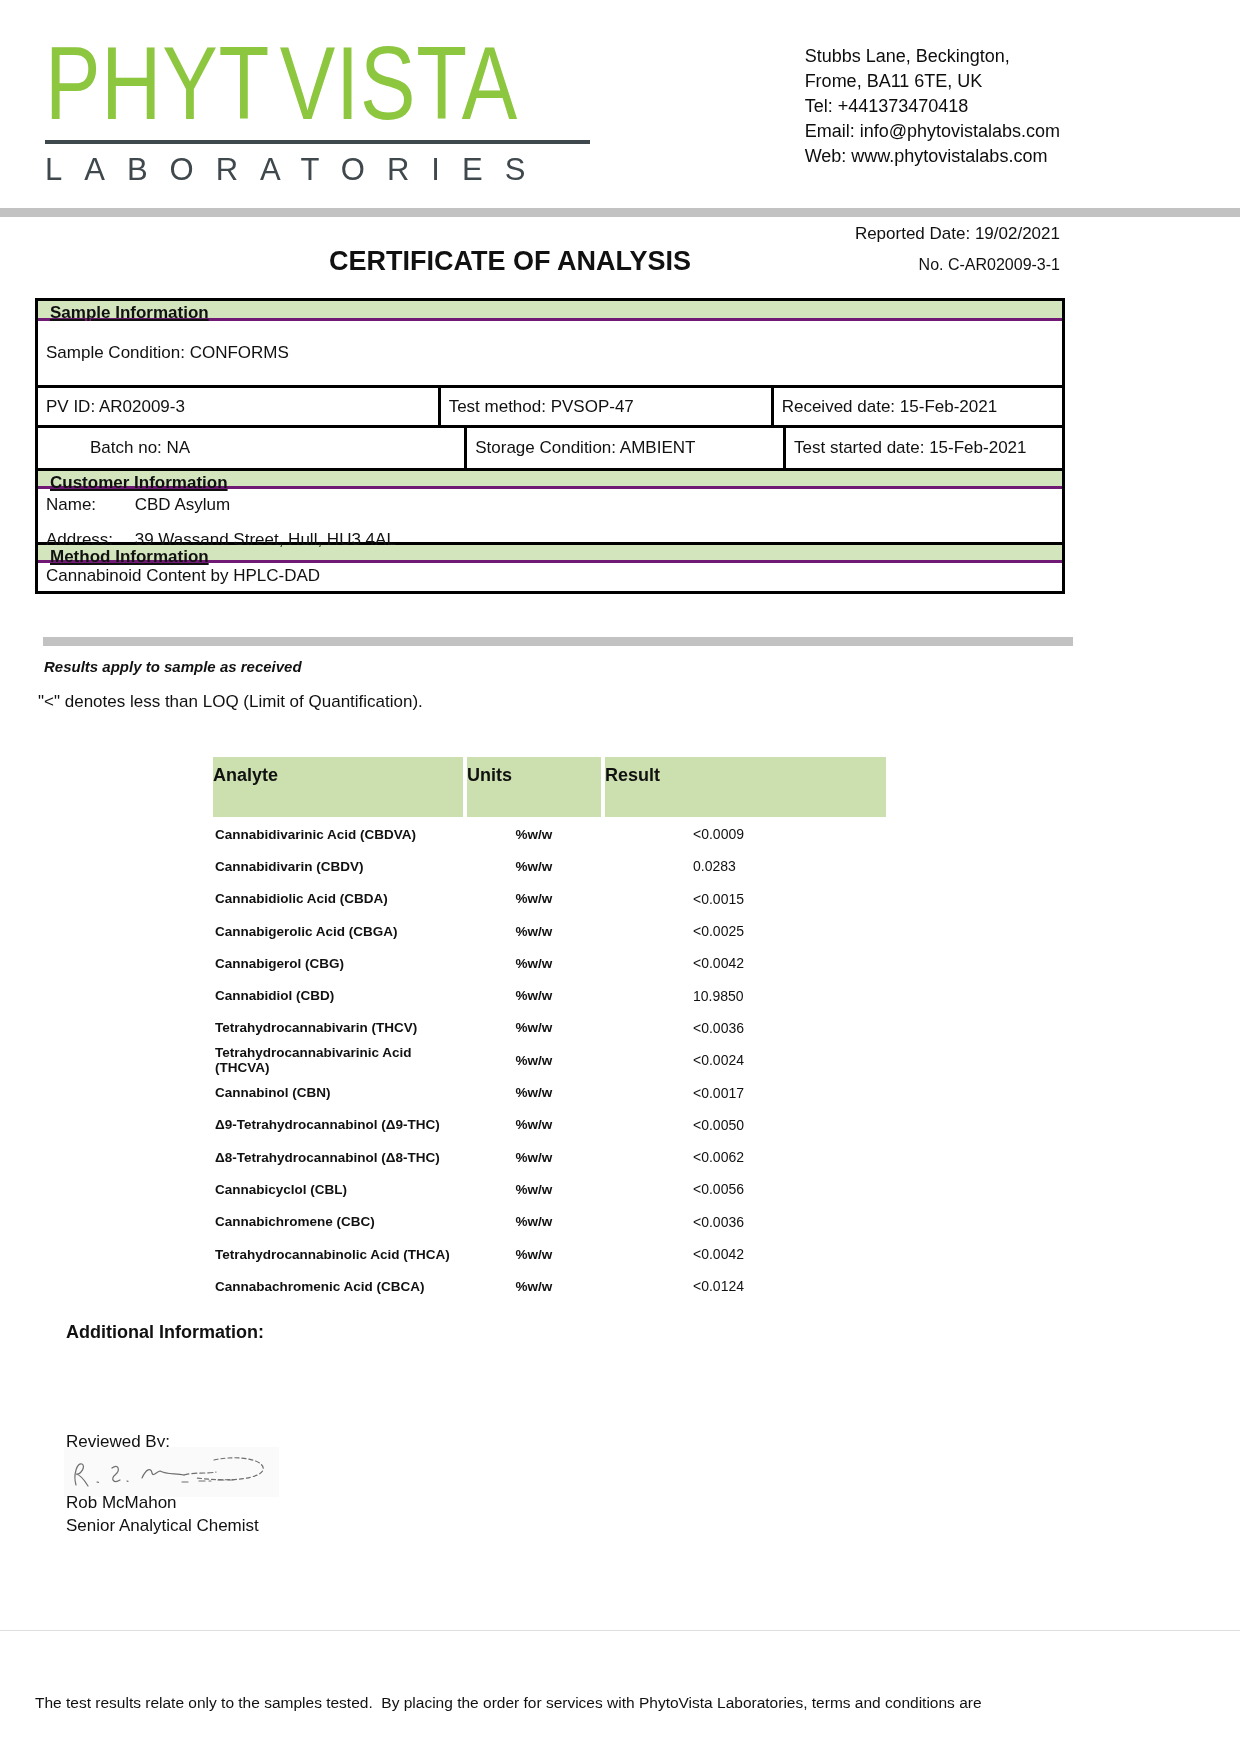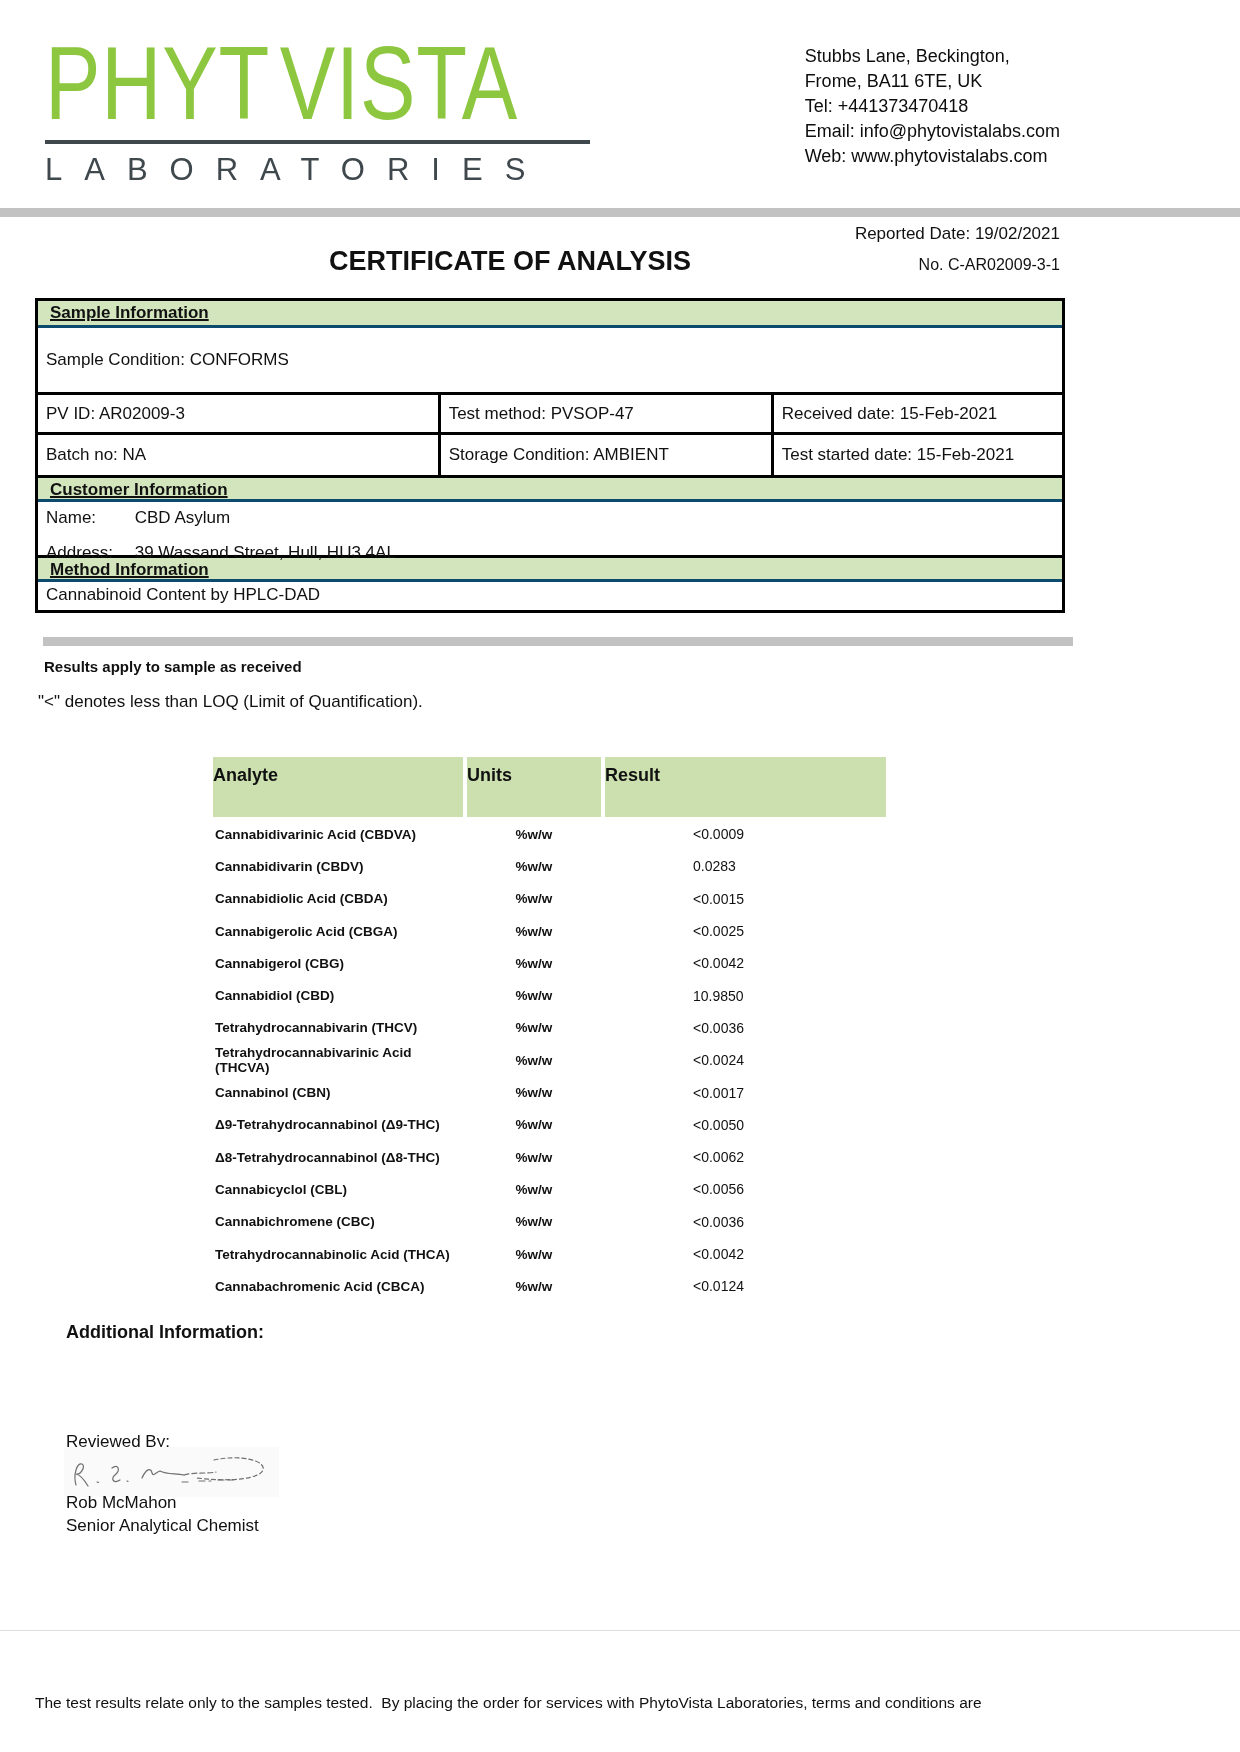--- a/index.html
+++ b/index.html
@@ -26,42 +26,42 @@
   .graybar{position:absolute;background:#c2c2c2;height:9px;}
   .graybar.top{left:0;top:208px;width:1240px;}
   .graybar.shadow{left:43px;top:637px;width:1030px;}
   .reported{position:absolute;top:224px;right:180px;font-size:17px;}
   .doc-title{position:absolute;top:246px;left:0;width:1020px;text-align:center;
     font-size:27px;font-weight:bold;letter-spacing:0px;}
   .report-no{position:absolute;top:256px;right:180px;font-size:16px;}
   
   *{box-sizing:border-box;}
   .info-table{position:absolute;left:35px;top:298px;width:1030px;border:3px solid #000;font-size:17px;}
-  .sec-bar{background:var(--section-green,#d2e5bd);height:27px;border-bottom:3px solid #0c4a6e;
+  .sec-bar{background:var(--section-green,#d2e5bd);height:20px;border-bottom:3px solid #701a75;
     padding:2px 0 13px 12px;font-weight:bold;}
   .sec-bar span{text-decoration:underline;text-decoration-thickness:2px;}
   .sec-bar.mid{border-top:3px solid #000;}
   .irow{display:flex;border-bottom:3px solid #000;}
-  .irow:last-child,.irow.nobord{border-bottom:none;}
+  .irow:last-child,.irow.nobord{border-bottom:none;margin-left:44px;}
   .icell{padding:5px 8px;border-right:3px solid #000;}
   .icell:last-child{border-right:none;}
   .desc-row{height:67px;}
   .desc-cell{width:740px;}
   .cond-cell{width:290px;display:flex;align-items:center;}
   .trio-row{height:40px;}
   .trio-row .icell{display:flex;align-items:center;}
   .c1{width:405px;}
   .c2{width:335px;}
   .c3{width:290px;}
   .cust-body{height:53px;padding:6px 8px;}
   .cust-line{margin-bottom:15px;}
   .cust-label{display:inline-block;min-width:84px;}
   .method-body{height:28px;padding:3px 8px;}
   
-  .note1{position:absolute;left:44px;top:658px;font-size:15px;font-weight:bold;}
+  .note1{position:absolute;left:44px;top:658px;font-size:15px;font-weight:bold;font-style:italic;}
   .note2{position:absolute;left:38px;top:692px;font-size:17px;}
   
   .results{position:absolute;left:213px;top:757px;width:673px;}
   .results-head{display:grid;grid-template-columns:250px 134px 281px;column-gap:4px;}
   .rh{background:var(--table-green,#cbe0ae);height:60px;padding-top:8px;
     font-size:18px;font-weight:bold;}
   .results-body{margin-top:1px;}
   .rrow{display:grid;grid-template-columns:250px 134px 281px;column-gap:4px;height:32.3px;align-items:center;}
   .rc{font-size:13.5px;}
   .rc.a{font-weight:bold;padding-left:2px;}

